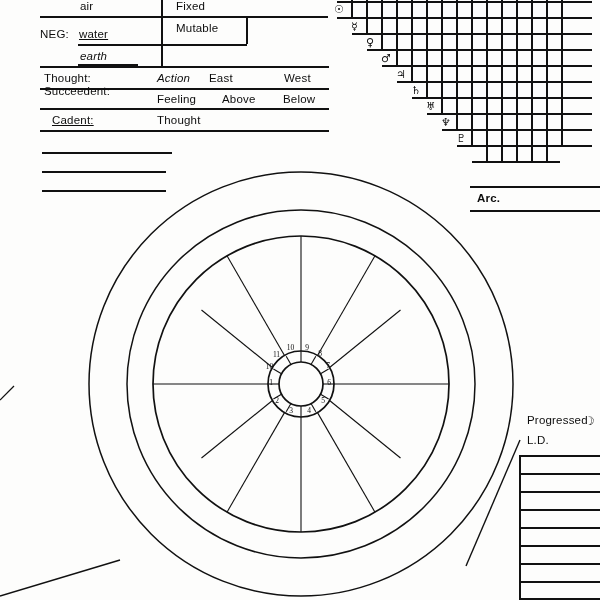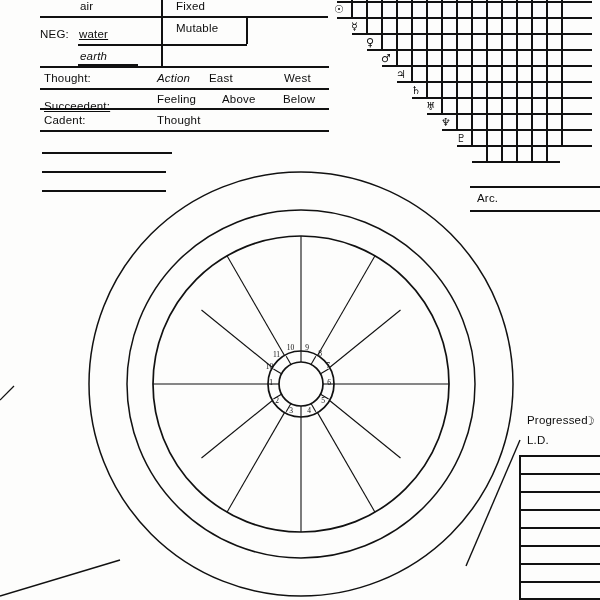--- a/index.html
+++ b/index.html
@@ -91,26 +91,26 @@
     <span class="lbl" style="left:79px; top:28px;text-decoration:underline;">water</span>
     <span class="lbl" style="left:176px; top:22px;">Mutable</span>
 
     <span class="lbl" style="left:80px; top:50px;font-style:italic;">earth</span>
 
     <span class="lbl" style="left:44px; top:72px;">Thought:</span>
     <span class="lbl" style="left:157px; top:72px;font-style:italic;">Action</span>
     <span class="lbl" style="left:209px; top:72px;">East</span>
     <span class="lbl" style="left:284px; top:72px;">West</span>
 
-    <span class="lbl" style="left:44px; top:100px;text-decoration:underline;">Succeedent:</span>
+    <span class="lbl" style="left:44px; top:85px;">Succeedent:</span>
     <span class="lbl" style="left:157px; top:93px;">Feeling</span>
     <span class="lbl" style="left:222px; top:93px;">Above</span>
     <span class="lbl" style="left:283px; top:93px;">Below</span>
 
-    <span class="lbl" style="left:44px; top:114px;">Cadent:</span>
+    <span class="lbl" style="left:52px; top:114px;text-decoration:underline;">Cadent:</span>
     <span class="lbl" style="left:157px; top:114px;">Thought</span>
   </div>
 
   <div class="rule" style="left:42px; top:152px; width:130px;"></div>
   <div class="rule" style="left:42px; top:171px; width:124px;"></div>
   <div class="rule" style="left:42px; top:190px; width:124px;"></div>
 
   <svg id="aspect-grid-svg" width="600" height="200" viewBox="0 0 600 200" style="position:absolute; left:0; top:0;">
     <g stroke="#111" stroke-width="1.7" fill="none" shape-rendering="crispEdges">
 
@@ -160,21 +160,21 @@
   <span class="glyph" style="left:351px; top:21px;">☿</span>
   <span class="glyph" style="left:366px; top:37px;">♀</span>
   <span class="glyph" style="left:381px; top:53px;">♂</span>
   <span class="glyph" style="left:396px; top:69px;">♃</span>
   <span class="glyph" style="left:411px; top:85px;">♄</span>
   <span class="glyph" style="left:426px; top:101px;">♅</span>
   <span class="glyph" style="left:441px; top:117px;">♆</span>
   <span class="glyph" style="left:456px; top:133px;">♇</span>
 
   <div class="rule" style="left:470px; top:186px; width:130px;"></div>
-  <span class="lbl" style="left:477px; top:192px;">Arc.</span>
+  <span class="lbl" style="left:477px; top:192px;font-weight:bold;">Arc.</span>
   <div class="rule" style="left:470px; top:210px; width:130px;"></div>
 
   <span class="lbl" style="left:527px; top:414px;">Progressed</span>
   <span class="glyph" style="left:584px; top:415px; font-size:12px;">☽</span>
   <span class="lbl" style="left:527px; top:434px;">L.D.</span>
 
   <div id="ld-table">
     <div class="v"></div>
     <div class="r" style="top:0px;"></div>
     <div class="r" style="top:18px;"></div>

